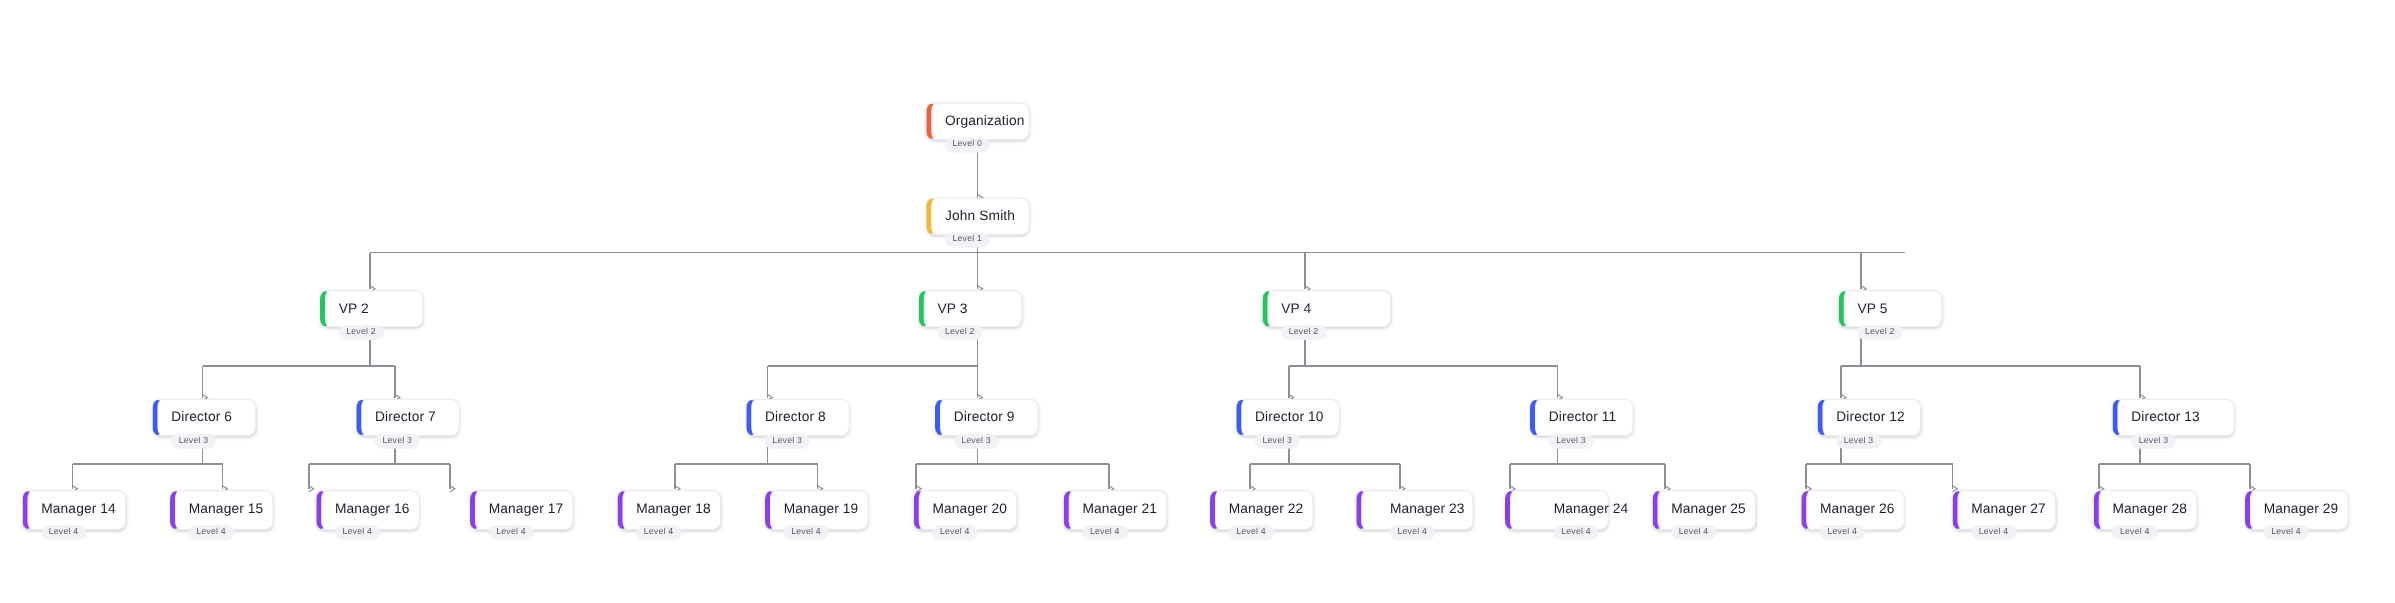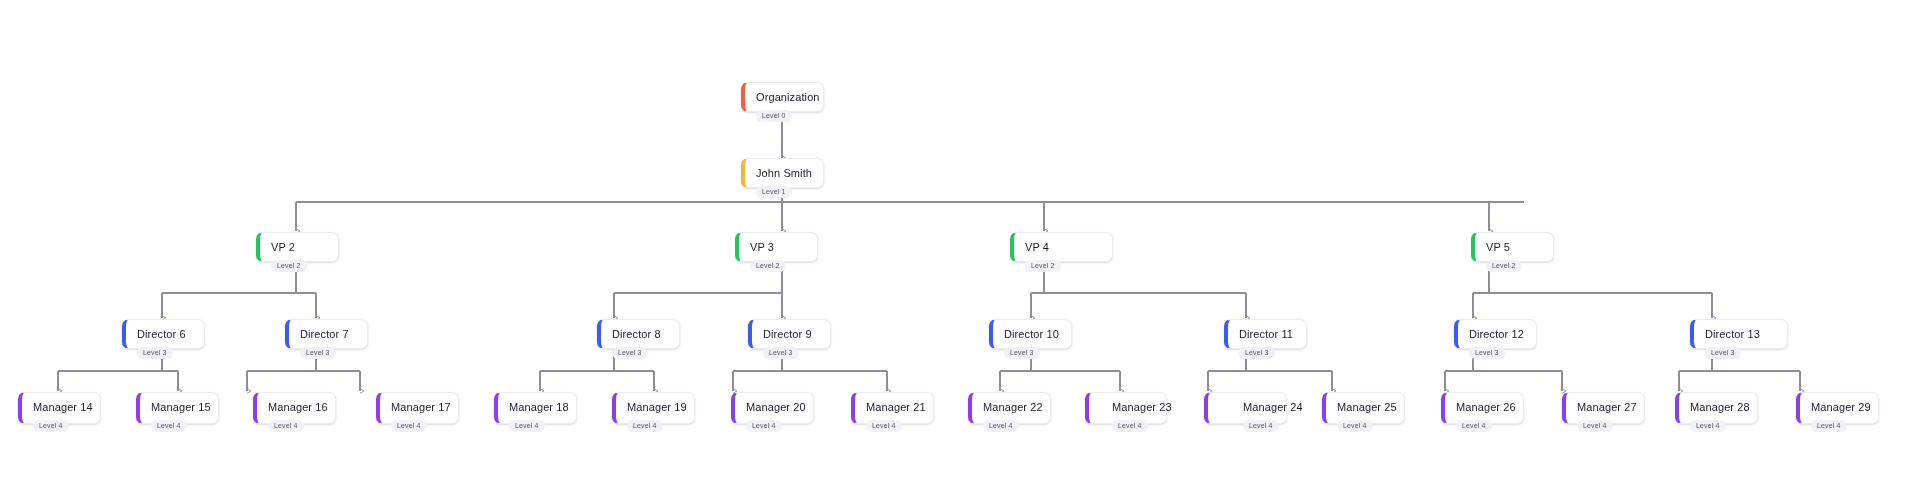--- a/index.html
+++ b/index.html
@@ -220,21 +220,21 @@
     <span class="node-badge">Level 4</span>
   </div>
   <div class="node" style="left:851px;top:392px;width:83px;height:32px;border-left-color:#8b3ef0;">
     <div class="node-title">Manager 21</div>
     <span class="node-badge">Level 4</span>
   </div>
   <div class="node" style="left:968px;top:392px;width:83px;height:32px;border-left-color:#8b3ef0;">
     <div class="node-title">Manager 22</div>
     <span class="node-badge">Level 4</span>
   </div>
-  <div class="node" style="left:1085px;top:392px;width:82px;height:32px;border-left-color:#8b3ef0;padding-left:23px;">
+  <div class="node" style="left:1085px;top:392px;width:94px;height:32px;border-left-color:#8b3ef0;padding-left:23px;">
     <div class="node-title">Manager 23</div>
     <span class="node-badge">Level 4</span>
   </div>
   <div class="node" style="left:1204px;top:392px;width:83px;height:32px;border-left-color:#8b3ef0;padding-left:35px;">
     <div class="node-title">Manager 24</div>
     <span class="node-badge">Level 4</span>
   </div>
   <div class="node" style="left:1322px;top:392px;width:83px;height:32px;border-left-color:#8b3ef0;">
     <div class="node-title">Manager 25</div>
     <span class="node-badge">Level 4</span>

